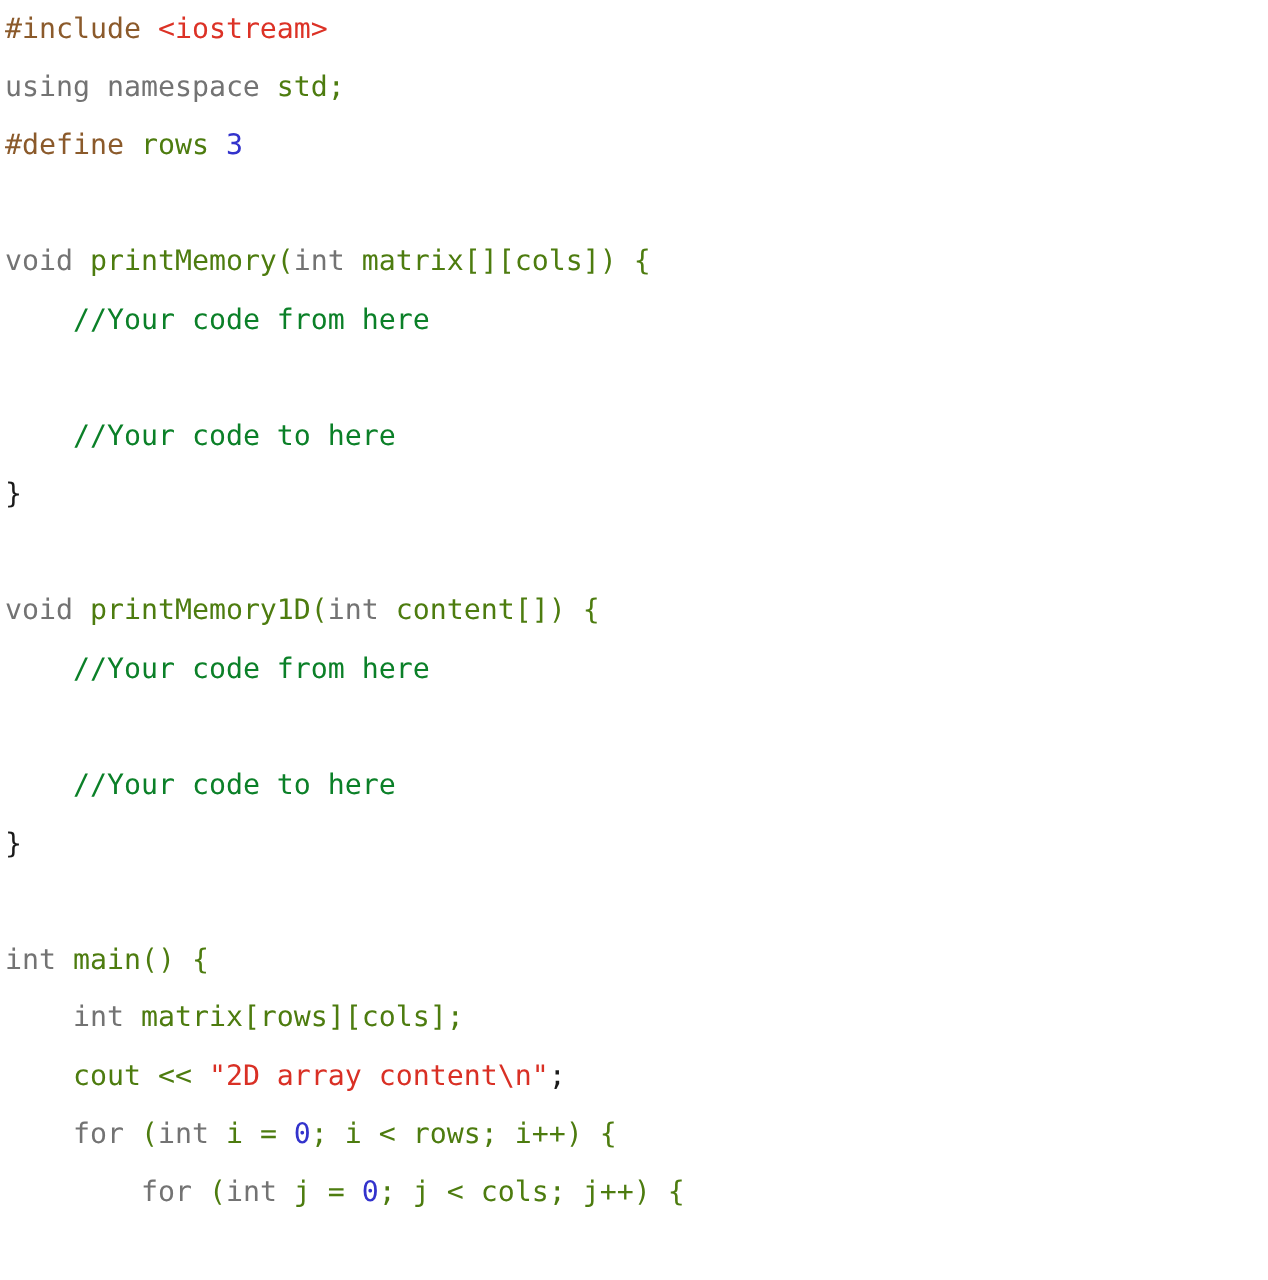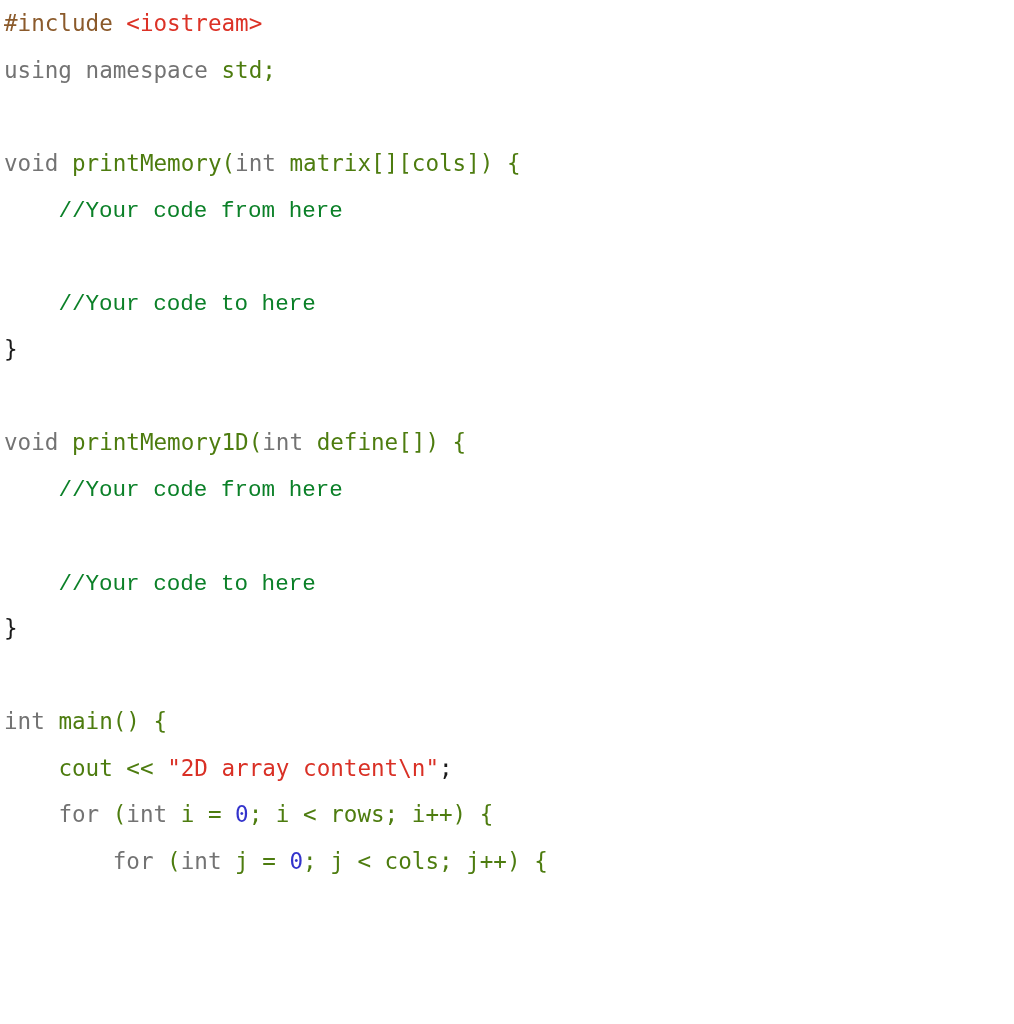--- a/index.html
+++ b/index.html
@@ -28,41 +28,43 @@
     color: #1a1a1a;
   }
   .code-line .tok {
     white-space: pre;
   }
   
   .t-pre   { color: #8B5A2B; }
   .t-inc   { color: #DC3226; }
   .t-kw    { color: #737373; }
   .t-id    { color: #4d7c0f; }
-  .t-cmt   { color: #0B8028; font-family: Liberation Mono, monospace; }
+  .t-cmt   { color: #0B8028; }
   .t-str   { color: #D93025; }
   .t-num   { color: #3333CC; }
   .t-punc  { color: #1a1a1a; }
 </style>
 </head>
 <body>
 
 <div id="code-listing">
     <div class="code-line"><span class="tok t-pre">#include</span><span class="tok t-punc"> </span><span class="tok t-inc">&lt;iostream&gt;</span></div>
     <div class="code-line"><span class="tok t-kw">using namespace</span><span class="tok t-punc"> </span><span class="tok t-id">std;</span></div>
+    <div class="code-line"><span class="tok t-pre">#define</span><span class="tok t-punc"> </span><span class="tok t-id">rows</span><span class="tok t-punc"> </span><span class="tok t-num">3</span></div>
     <div class="code-line">&nbsp;</div>
     <div class="code-line"><span class="tok t-kw">void</span><span class="tok t-punc"> </span><span class="tok t-id">printMemory(</span><span class="tok t-kw">int</span><span class="tok t-id"> matrix[][cols]) {</span></div>
     <div class="code-line"><span class="tok t-punc">    </span><span class="tok t-cmt">//Your code from here</span></div>
     <div class="code-line">&nbsp;</div>
     <div class="code-line"><span class="tok t-punc">    </span><span class="tok t-cmt">//Your code to here</span></div>
     <div class="code-line"><span class="tok t-punc">}</span></div>
     <div class="code-line">&nbsp;</div>
-    <div class="code-line"><span class="tok t-kw">void</span><span class="tok t-punc"> </span><span class="tok t-id">printMemory1D(</span><span class="tok t-kw">int</span><span class="tok t-id"> define[]) {</span></div>
+    <div class="code-line"><span class="tok t-kw">void</span><span class="tok t-punc"> </span><span class="tok t-id">printMemory1D(</span><span class="tok t-kw">int</span><span class="tok t-id"> content[]) {</span></div>
     <div class="code-line"><span class="tok t-punc">    </span><span class="tok t-cmt">//Your code from here</span></div>
     <div class="code-line">&nbsp;</div>
     <div class="code-line"><span class="tok t-punc">    </span><span class="tok t-cmt">//Your code to here</span></div>
     <div class="code-line"><span class="tok t-punc">}</span></div>
     <div class="code-line">&nbsp;</div>
     <div class="code-line"><span class="tok t-kw">int</span><span class="tok t-punc"> </span><span class="tok t-id">main() {</span></div>
+    <div class="code-line"><span class="tok t-punc">    </span><span class="tok t-kw">int</span><span class="tok t-id"> matrix[rows][cols];</span></div>
     <div class="code-line"><span class="tok t-punc">    </span><span class="tok t-id">cout &lt;&lt; </span><span class="tok t-str">"2D array content\n"</span><span class="tok t-punc">;</span></div>
     <div class="code-line"><span class="tok t-punc">    </span><span class="tok t-kw">for</span><span class="tok t-id"> (</span><span class="tok t-kw">int</span><span class="tok t-id"> i = </span><span class="tok t-num">0</span><span class="tok t-id">; i &lt; rows; i++) {</span></div>
     <div class="code-line"><span class="tok t-punc">        </span><span class="tok t-kw">for</span><span class="tok t-id"> (</span><span class="tok t-kw">int</span><span class="tok t-id"> j = </span><span class="tok t-num">0</span><span class="tok t-id">; j &lt; cols; j++) {</span></div>
   </div>
 
 </body></html>

